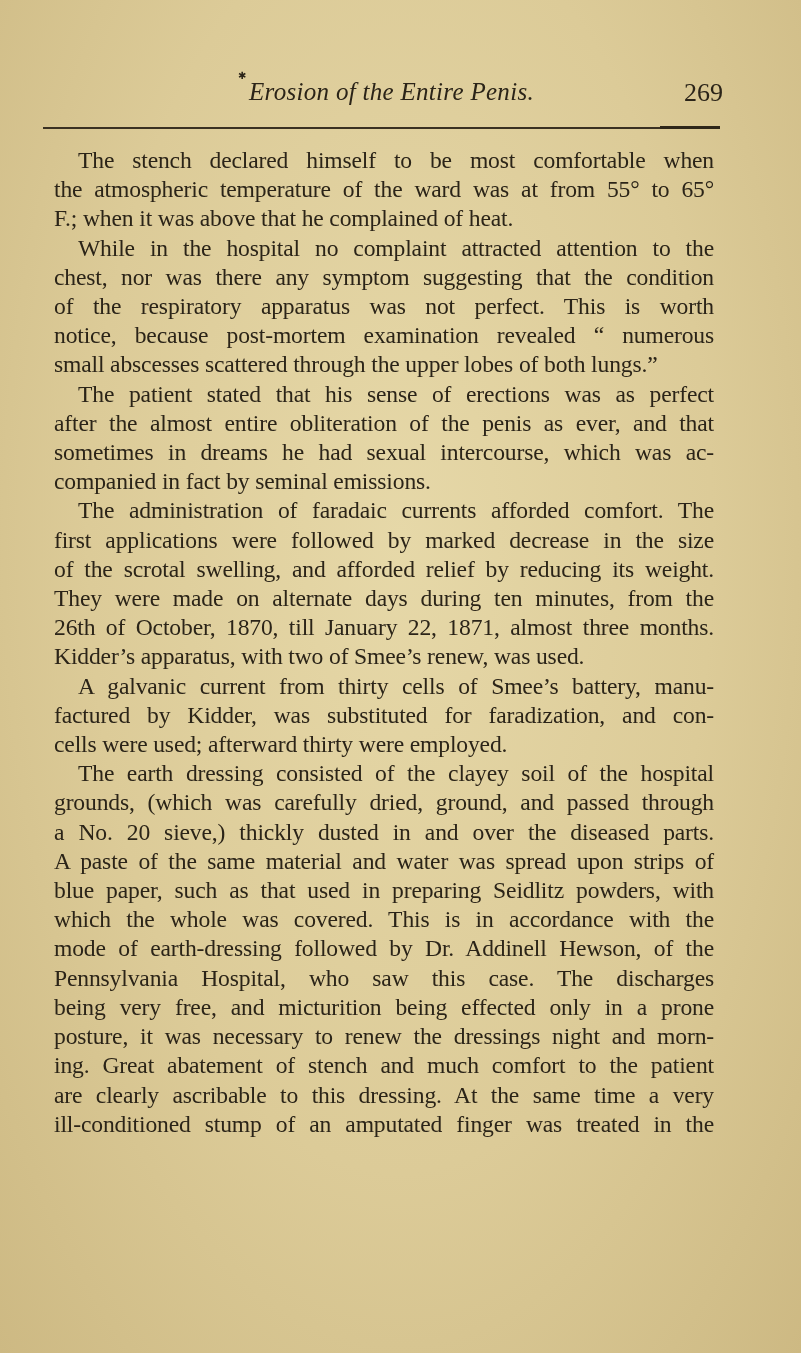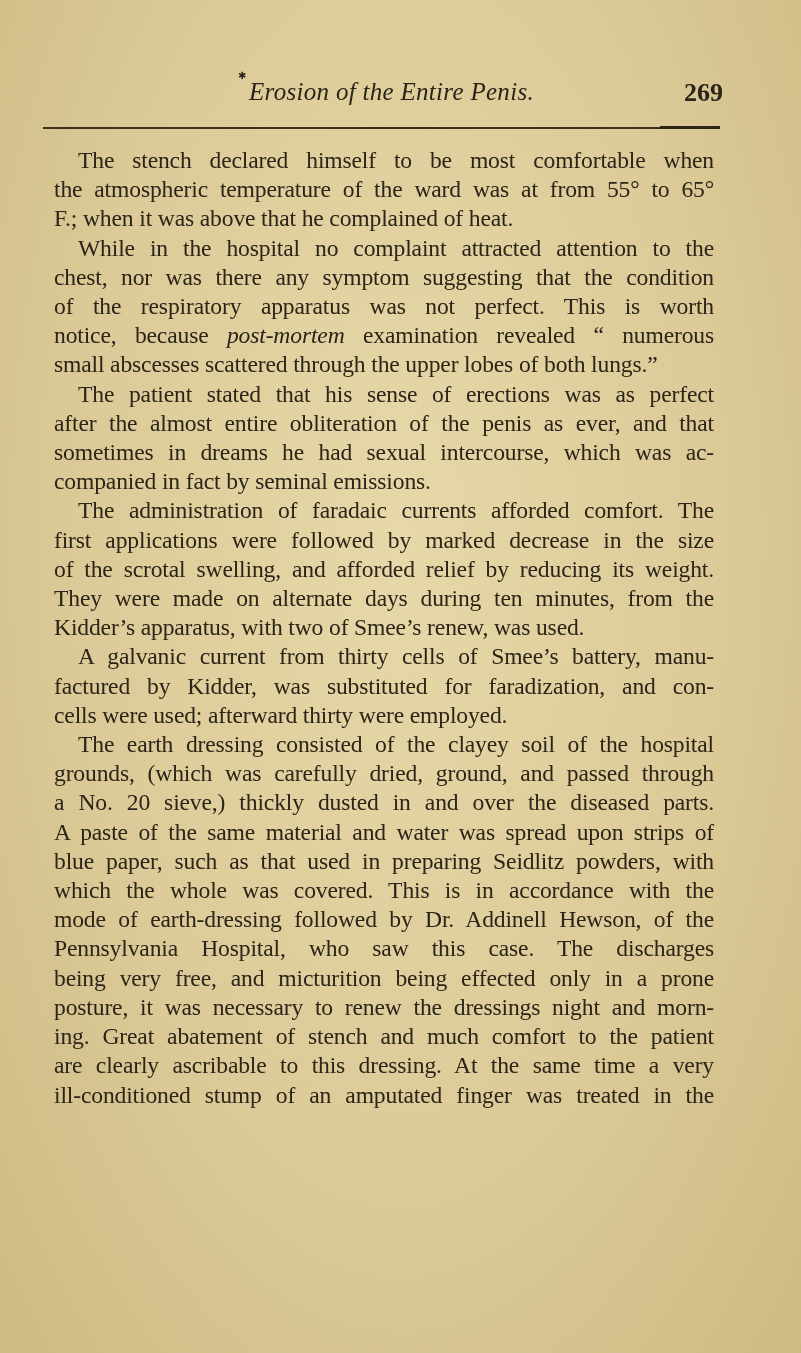--- a/index.html
+++ b/index.html
@@ -11,39 +11,39 @@
     position:relative;
   }
   .header {
     position:absolute; left:4px; top:76px; width:801px; height:40px;
   }
   .running-head {
     position:absolute; left:245px; top:2px;
     font-style:italic; font-size:25px; letter-spacing:0.3px;
   }
   .page-number {
-    position:absolute; left:680px; top:2px; font-size:26px;font-weight:bold;
+    position:absolute; left:680px; top:2px; font-size:26px;
   }
   .rule {
     position:absolute; left:43px; top:127px; width:675px; height:2px;
     background:#3a3122;
   }
   .rule::after {
     content:""; position:absolute; right:-2px; top:-1px; width:60px; height:3px; background:#2e2719;
   }
   .mark { position:absolute; left:238px; top:70px; font-size:10px; }
   .body-text {
     position:absolute; left:54px; top:146px; width:660px;
     font-size:23.6px; line-height:29.2px;
     text-align:justify; letter-spacing:-0.15px;
   }
   .line { display:block; white-space:nowrap; text-align-last:justify; }
   .line.last { text-align-last:left; }
   .indent { padding-left:24px; }
-  .ital { font-style:italic; }
+  .ital { }
 </style>
 </head>
 <body>
 
 <div class="mark">✱</div>
 
 <div class="header">
   <span class="running-head">Erosion of the Entire Penis.</span>
   <span class="page-number">269</span>
 </div>
@@ -63,20 +63,21 @@
 
   <span class="line indent">The patient stated that his sense of erections was as perfect</span>
   <span class="line">after the almost entire obliteration of the penis as ever, and that</span>
   <span class="line">sometimes in dreams he had sexual intercourse, which was ac-</span>
   <span class="line last">companied in fact by seminal emissions.</span>
 
   <span class="line indent">The administration of faradaic currents afforded comfort. The</span>
   <span class="line">first applications were followed by marked decrease in the size</span>
   <span class="line">of the scrotal swelling, and afforded relief by reducing its weight.</span>
   <span class="line">They were made on alternate days during ten minutes, from the</span>
+  <span class="line">26th of October, 1870, till January 22, 1871, almost three months.</span>
   <span class="line last">Kidder’s apparatus, with two of Smee’s renew, was used.</span>
 
   <span class="line indent">A galvanic current from thirty cells of Smee’s battery, manu-</span>
   <span class="line">factured by Kidder, was substituted for faradization, and con-</span>
   <span class="line last">cells were used; afterward thirty were employed.</span>
 
   <span class="line indent">The earth dressing consisted of the clayey soil of the hospital</span>
   <span class="line">grounds, (which was carefully dried, ground, and passed through</span>
   <span class="line">a No. 20 sieve,) thickly dusted in and over the diseased parts.</span>
   <span class="line">A paste of the same material and water was spread upon strips of</span>

